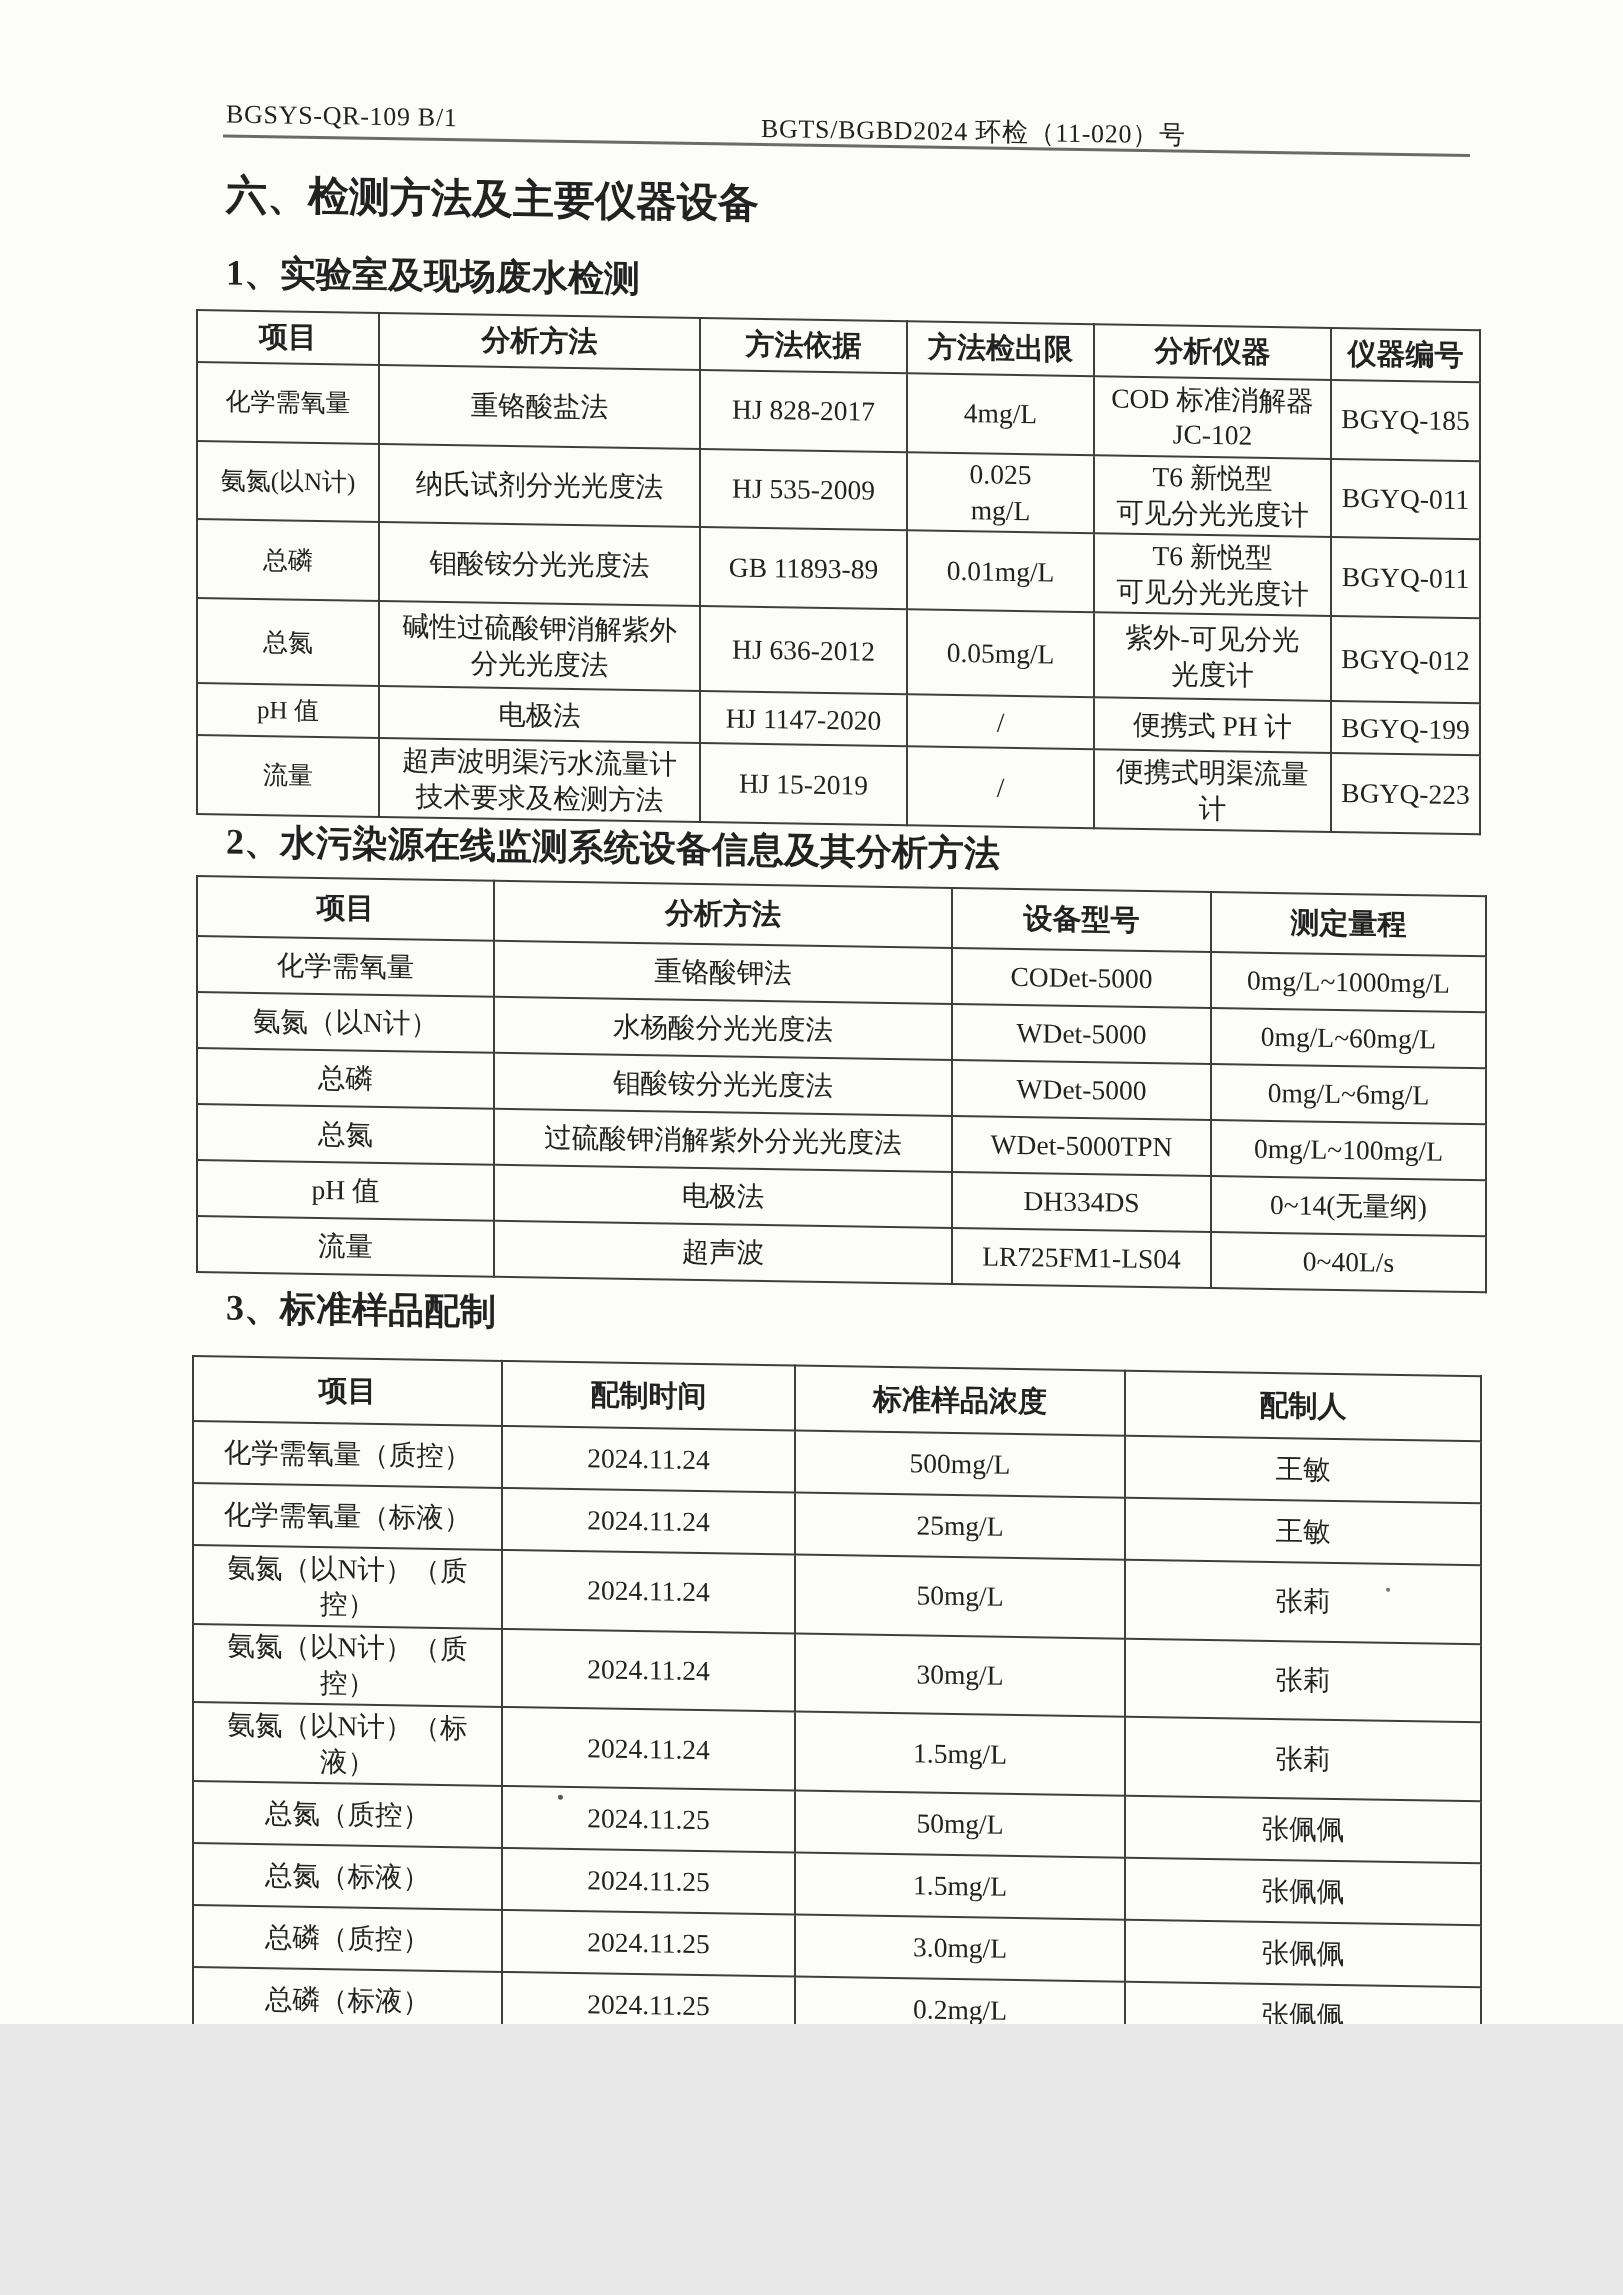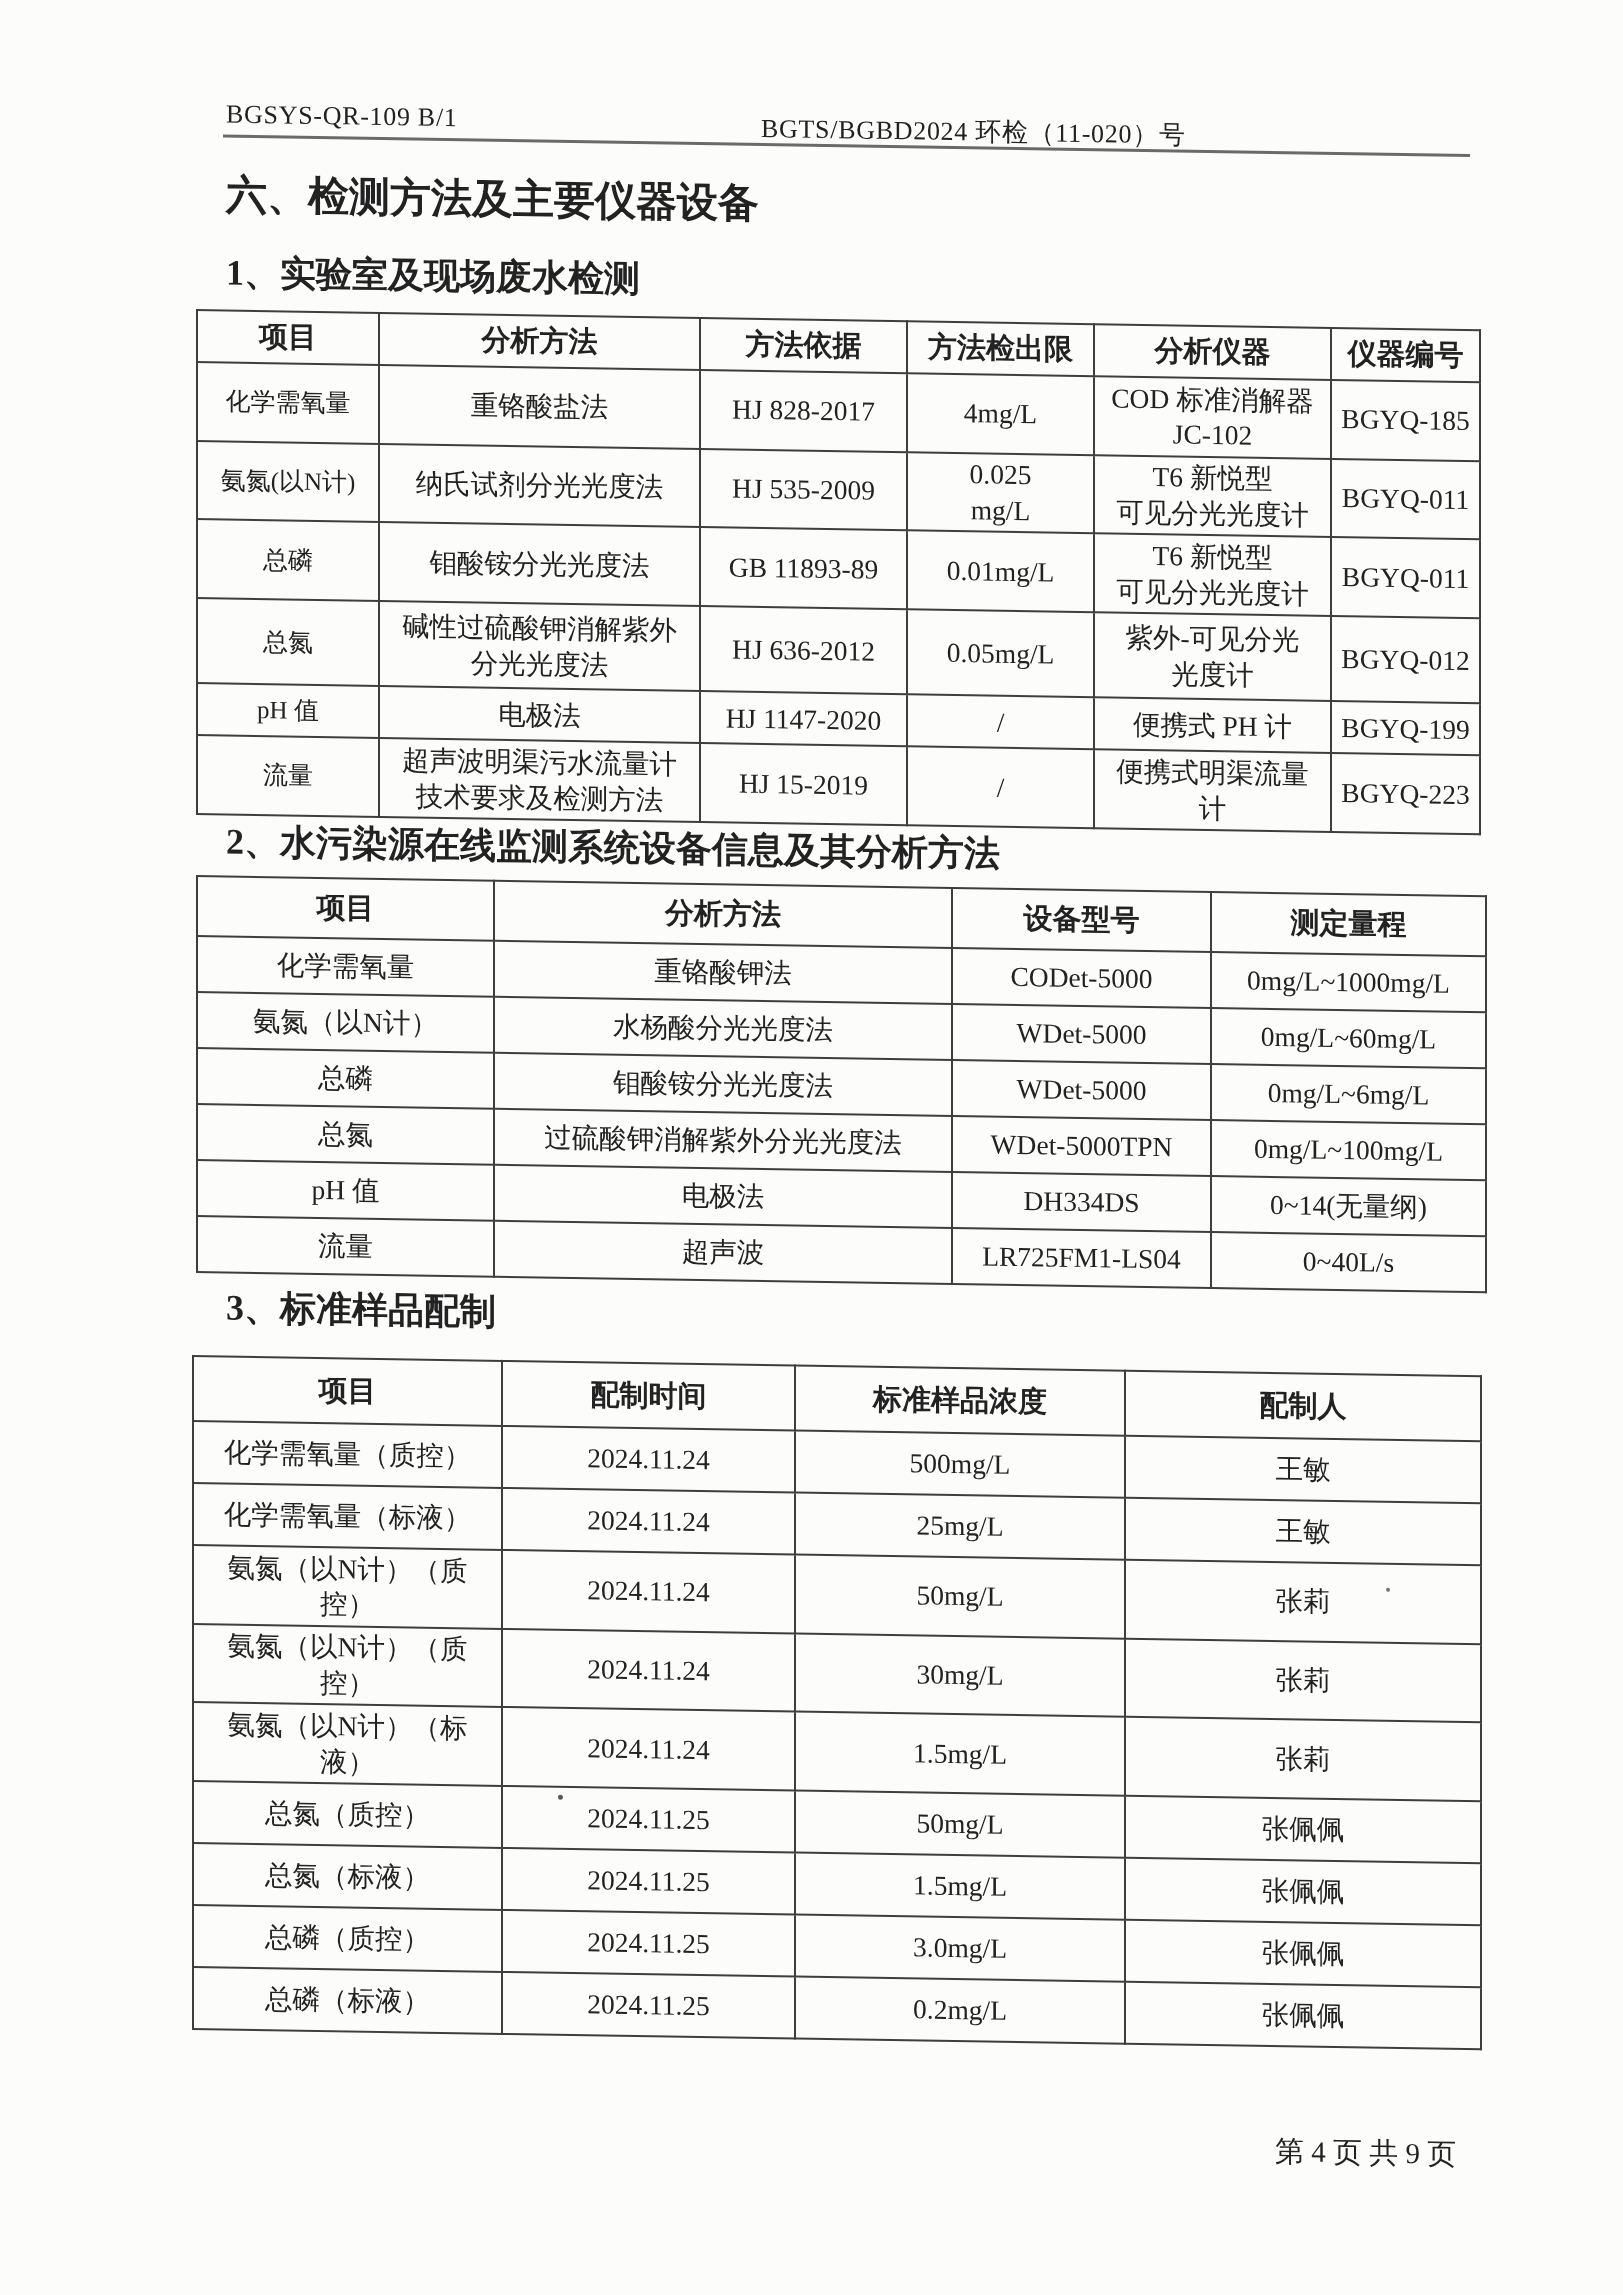--- a/index.html
+++ b/index.html
@@ -7,21 +7,21 @@
     --border:#3e3e3e;
     --paper:#fcfcfb;
     --rule:#6a6a6a;
   }
   html,body{margin:0;padding:0;}
   body{
     width:1623px;height:2295px;background:#e8e8e8;
     font-family:"Liberation Serif","DejaVu Serif",serif;color:var(--ink);
   }
   .page{
-    position:relative;width:1623px;height:2295px;background:var(--paper);overflow:hidden;
+    position:relative;width:1623px;height:2024px;background:var(--paper);overflow:hidden;
   }
   
   .skew{position:absolute;left:0;top:0;width:1623px;height:2295px;
     transform:skewY(0.9deg);transform-origin:0 0;}
   .abs{position:absolute;}
   .hdr-code{font-size:26px;letter-spacing:0.7px;white-space:nowrap;}
   .hdr-left{left:226px;top:96px;}
   .hdr-right{left:761px;top:99px;}
   .hdr-rule{left:223px;top:131px;width:1247px;height:2.6px;background:var(--rule);}
   .doc-title{left:226px;top:164px;font-size:41px;font-weight:700;white-space:nowrap;margin:0;}

